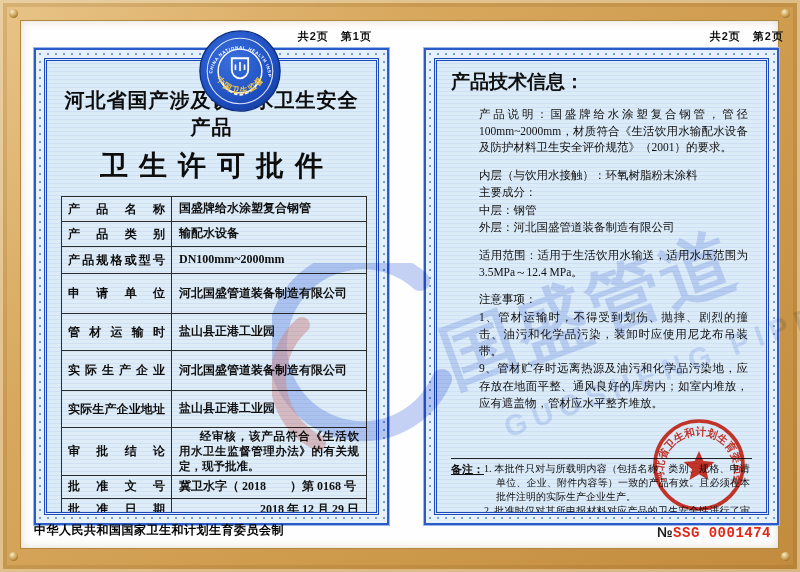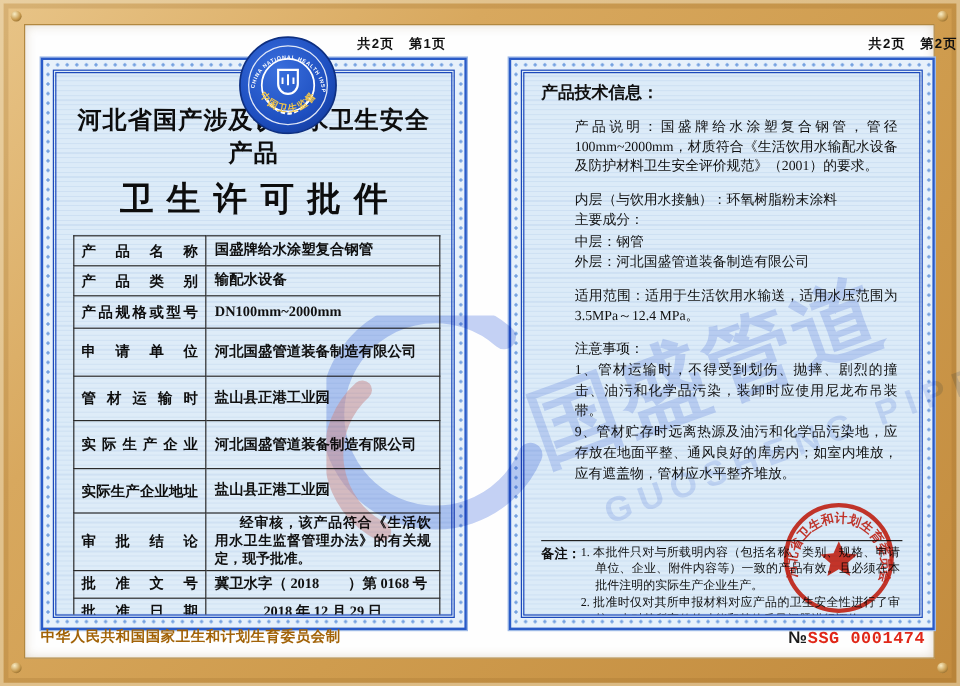--- a/index.html
+++ b/index.html
@@ -32,39 +32,39 @@
   .p1-inner { padding:26px 14px 8px; }
   .title1 { text-align:center; font-size:20px; font-weight:bold; color:#0d0d0d; letter-spacing:1px; }
   .title2 { text-align:center; font-size:28px; font-weight:bold; color:#0d0d0d;
     letter-spacing:11px; text-indent:11px; margin-top:6px; }
   table.cert { border-collapse:collapse; margin:11px auto 0; width:306px; table-layout:fixed;border-radius:16px; }
   table.cert td { border:1px solid #2b2b2b; vertical-align:middle; background:rgba(255,255,255,.06); }
   td.lbl { width:110px; font-size:12px; font-weight:bold; color:#0d0d0d; padding:0 6px;
     text-align:justify; text-align-last:justify; }
   td.val { font-size:12px; font-weight:bold; color:#101010; padding:1px 7px; line-height:1.3; }
   td.val.num { font-family:"Liberation Serif","DejaVu Serif",serif; }
-  td.val.ctr { text-align:center; }
+  td.val.ctr { text-align:right; }
   td.val.just { font-size:11.5px; text-indent:1.8em; text-align:justify; }
   tr.h1{height:25px} tr.h2{height:25px} tr.h3{height:27px} tr.h4{height:40px}
   tr.h5{height:37px} tr.h6{height:40px} tr.h7{height:37px} tr.h8{height:31px}
   tr.h9{height:23px} tr.h10{height:23px}
 
   
   .p2-inner { padding:8px 14px 6px; font-family:"Liberation Serif","DejaVu Serif",serif;
     color:#101010; }
-  .sec-title { font-size:14px; font-weight:bold; font-family:"Liberation Sans","DejaVu Sans",sans-serif; }
+  .sec-title { font-size:19px; font-weight:bold; font-family:"Liberation Sans","DejaVu Sans",sans-serif; }
   .body-block { margin:11px 4px 0 28px; font-size:11.5px; line-height:1.45; text-align:justify; }
   .body-line { font-size:11.5px; line-height:1.5; }
   .remarks { display:flex; margin-top:46px; padding:3px 0 4px; }
-  .remark-lbl { font-size:11px; font-weight:bold; white-space:nowrap; }
+  .remark-lbl { font-size:11px; font-weight:bold; white-space:nowrap;text-decoration:underline; }
   .remark-items { font-size:10px; line-height:1.4; text-align:justify; padding-right:2px; }
   .remark-item { padding-left:12px; text-indent:-12px; }
 
   .footer-note { position:absolute; left:14px; bottom:10px; font-size:12px; font-weight:bold;
-    color:#a16207; letter-spacing:.5px; z-index:4; }
+    color:#000000; letter-spacing:.5px; z-index:4; }
   .serial { position:absolute; right:8px; bottom:8px; font-size:14px; font-weight:bold;
     z-index:9; letter-spacing:.5px;text-align:right; }
   .serial .no { color:#1a1a1a; }
   .serial .red { color:#e02718; font-family:"Liberation Mono","DejaVu Sans Mono",monospace; }
 
   .emblem { position:absolute; left:163px; top:-20px; z-index:6; }
   .seal { position:absolute; left:225px; top:367px; z-index:9; mix-blend-mode:multiply; }
 
   .watermark { position:absolute; left:408px; top:296px; transform:rotate(-20deg);
     transform-origin:0 0; z-index:8; pointer-events:none; mix-blend-mode:multiply; white-space:nowrap; }
@@ -79,21 +79,21 @@
 
 <div class="canvas">
   <div class="pin" style="left:9px;top:9px"></div>
   <div class="pin" style="right:10px;top:9px"></div>
   <div class="pin" style="left:9px;bottom:11px"></div>
   <div class="pin" style="right:10px;bottom:11px"></div>
 
   <div class="paper">
 
     <div class="page-indicator" style="left:212px">共2页　第1页</div>
-    <div class="page-indicator" style="left:638px">共2页　第2页</div>
+    <div class="page-indicator" style="left:624px">共2页　第2页</div>
 
     <div class="page" style="left:14px">
       <div class="page-inner p1-inner">
         <div class="title1">河北省国产涉及饮用水卫生安全产品</div>
         <div class="title2">卫生许可批件</div>
 
         <table class="cert">
           <tbody>
               <tr class="h1">
             <td class="lbl">产 品 名 称</td>

